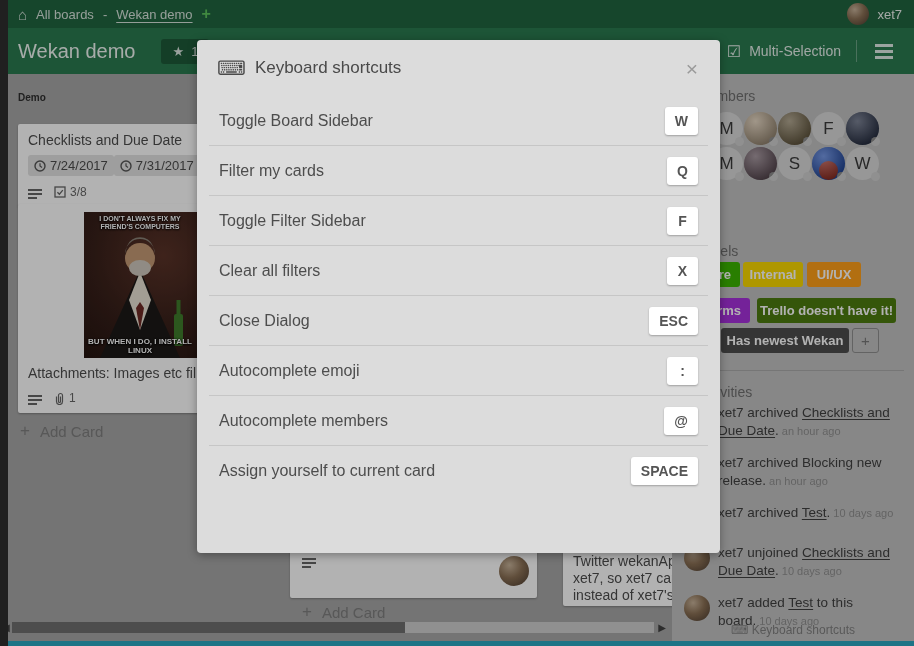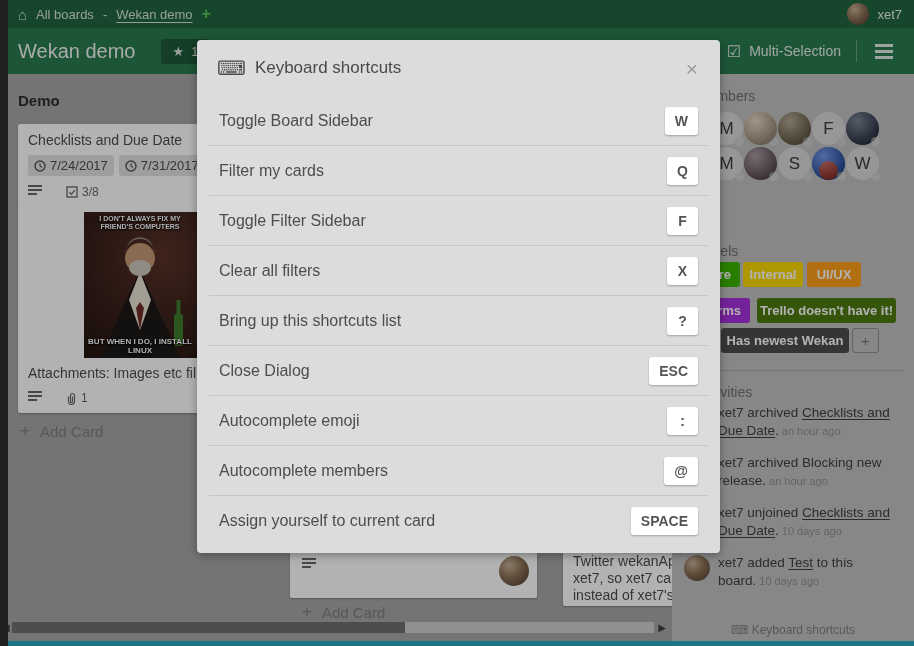--- a/index.html
+++ b/index.html
@@ -20,29 +20,29 @@
   .bb-title{color:rgba(255,255,255,.93);font-size:20px;}
   .star-pill{margin-left:26px;background:#1d5a39;border-radius:3px;padding:5px 11px;display:flex;
              align-items:center;gap:7px;color:rgba(255,255,255,.85);font-size:13px;cursor:pointer;}
   .bb-right{margin-left:auto;display:flex;align-items:center;color:rgba(255,255,255,.88);font-size:14px;}
   .bb-check{font-size:16px;margin-right:8px;}
   .bb-divider{width:1px;height:22px;background:rgba(255,255,255,.3);margin:0 15px;}
   .hamburger{display:flex;flex-direction:column;gap:3px;cursor:pointer;padding:3px;}
   .hamburger i{display:block;width:18px;height:3px;background:rgba(255,255,255,.85);}
   
   .left-strip{position:absolute;left:0;top:0;width:8px;height:646px;background:#2f2f2f;z-index:4;}
-  .list-title{position:absolute;left:18px;top:92px;font-size:15px;font-weight:bold;color:#2f2f2f;z-index:1;}
+  .list-title{position:absolute;left:18px;top:92px;font-size:10px;font-weight:bold;color:#2f2f2f;z-index:1;}
   .card{position:absolute;background:#fff;border-radius:2px;box-shadow:0 1px 2px rgba(0,0,0,.25);
         box-sizing:border-box;z-index:1;cursor:pointer;}
   .card1{left:18px;top:124px;width:244px;padding:8px 10px;}
   .card-title{font-size:14px;color:#4d4d4d;line-height:17px;}
-  .badges{display:flex;gap:5px;margin-top:6px;}
+  .badges{display:flex;margin-top:6px;}
   .badge{display:flex;align-items:center;gap:4px;background:#e2e2e2;border-radius:3px;
          padding:3px 6px;font-size:13px;color:#4d4d4d;}
-  .cfoot{display:flex;align-items:flex-start;gap:24px;margin-top:9px;color:#666;font-size:12px;}
+  .cfoot{display:flex;align-items:flex-end;gap:12px;margin-top:9px;color:#666;font-size:12px;}
   .mini{display:flex;align-items:center;gap:4px;}
   .desc-icon i{display:block;height:2px;background:#666;margin-top:2px;}
   .desc-icon i:nth-child(1){width:14px;margin-top:0;}
   .desc-icon i:nth-child(2){width:14px;}
   .desc-icon i:nth-child(3){width:9px;}
   .card2{left:18px;top:204px;width:244px;padding:8px 10px;}
   .meme{position:relative;width:113px;height:146px;margin:0 auto;overflow:hidden;
         background:radial-gradient(circle at 70% 30%,#5a3328 0%,#38201a 55%,#241410 100%);}
   .meme-txt{position:absolute;left:2px;right:2px;text-align:center;color:#fff;font-weight:bold;
             text-shadow:0 1px 2px #000,0 0 2px #000;}
@@ -288,20 +288,23 @@
     <div class="sb-h" style="top:310px;">Activities</div>
 
     <div class="acts">
       <div class="act">
         <span class="av av26"></span><span>xet7</span><span> archived </span><span class="alink">Checklists and Due Date</span><span>.</span><span class="time">an hour ago</span>
       </div>
       <div class="act">
         <span class="av av26"></span><span>xet7</span><span> archived Blocking new release.</span><span class="alink"></span><span></span><span class="time">an hour ago</span>
       </div>
       <div class="act">
+        <span class="av av26"></span><span>xet7</span><span> archived </span><span class="alink">Test</span><span>.</span><span class="time">10 days ago</span>
+      </div>
+      <div class="act">
         <span class="av av26"></span><span>xet7</span><span> unjoined </span><span class="alink">Checklists and Due Date</span><span>.</span><span class="time">10 days ago</span>
       </div>
       <div class="act">
         <span class="av av26"></span><span>xet7</span><span> added </span><span class="alink">Test</span><span> to this board.</span><span class="time">10 days ago</span>
       </div>
     </div>
 
     <div class="sb-foot">
       <span>⌨</span>
       <span>Keyboard shortcuts</span>
@@ -336,24 +339,20 @@
         </div>
       <div class="srow">
           <span class="lbl">Toggle Filter Sidebar</span>
           <span class="key">F</span>
         </div>
       <div class="srow">
           <span class="lbl">Clear all filters</span>
           <span class="key">X</span>
         </div>
       <div class="srow">
-          <span class="lbl">Bring up this shortcuts list</span>
-          <span class="key">?</span>
-        </div>
-      <div class="srow">
           <span class="lbl">Close Dialog</span>
           <span class="key">ESC</span>
         </div>
       <div class="srow">
           <span class="lbl">Autocomplete emoji</span>
           <span class="key">:</span>
         </div>
       <div class="srow">
           <span class="lbl">Autocomplete members</span>
           <span class="key">@</span>

